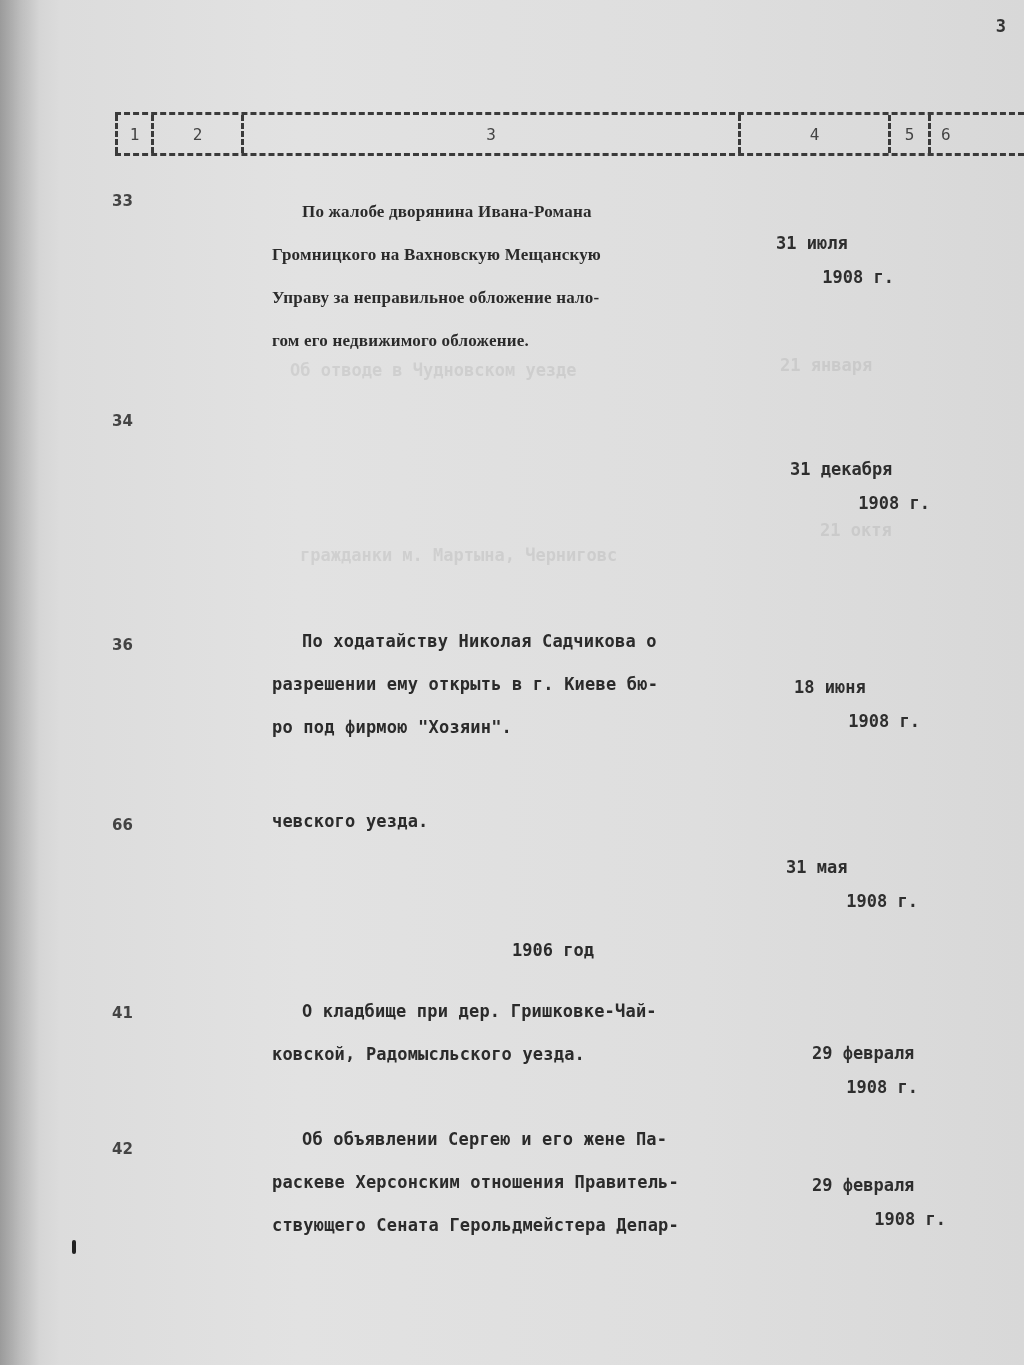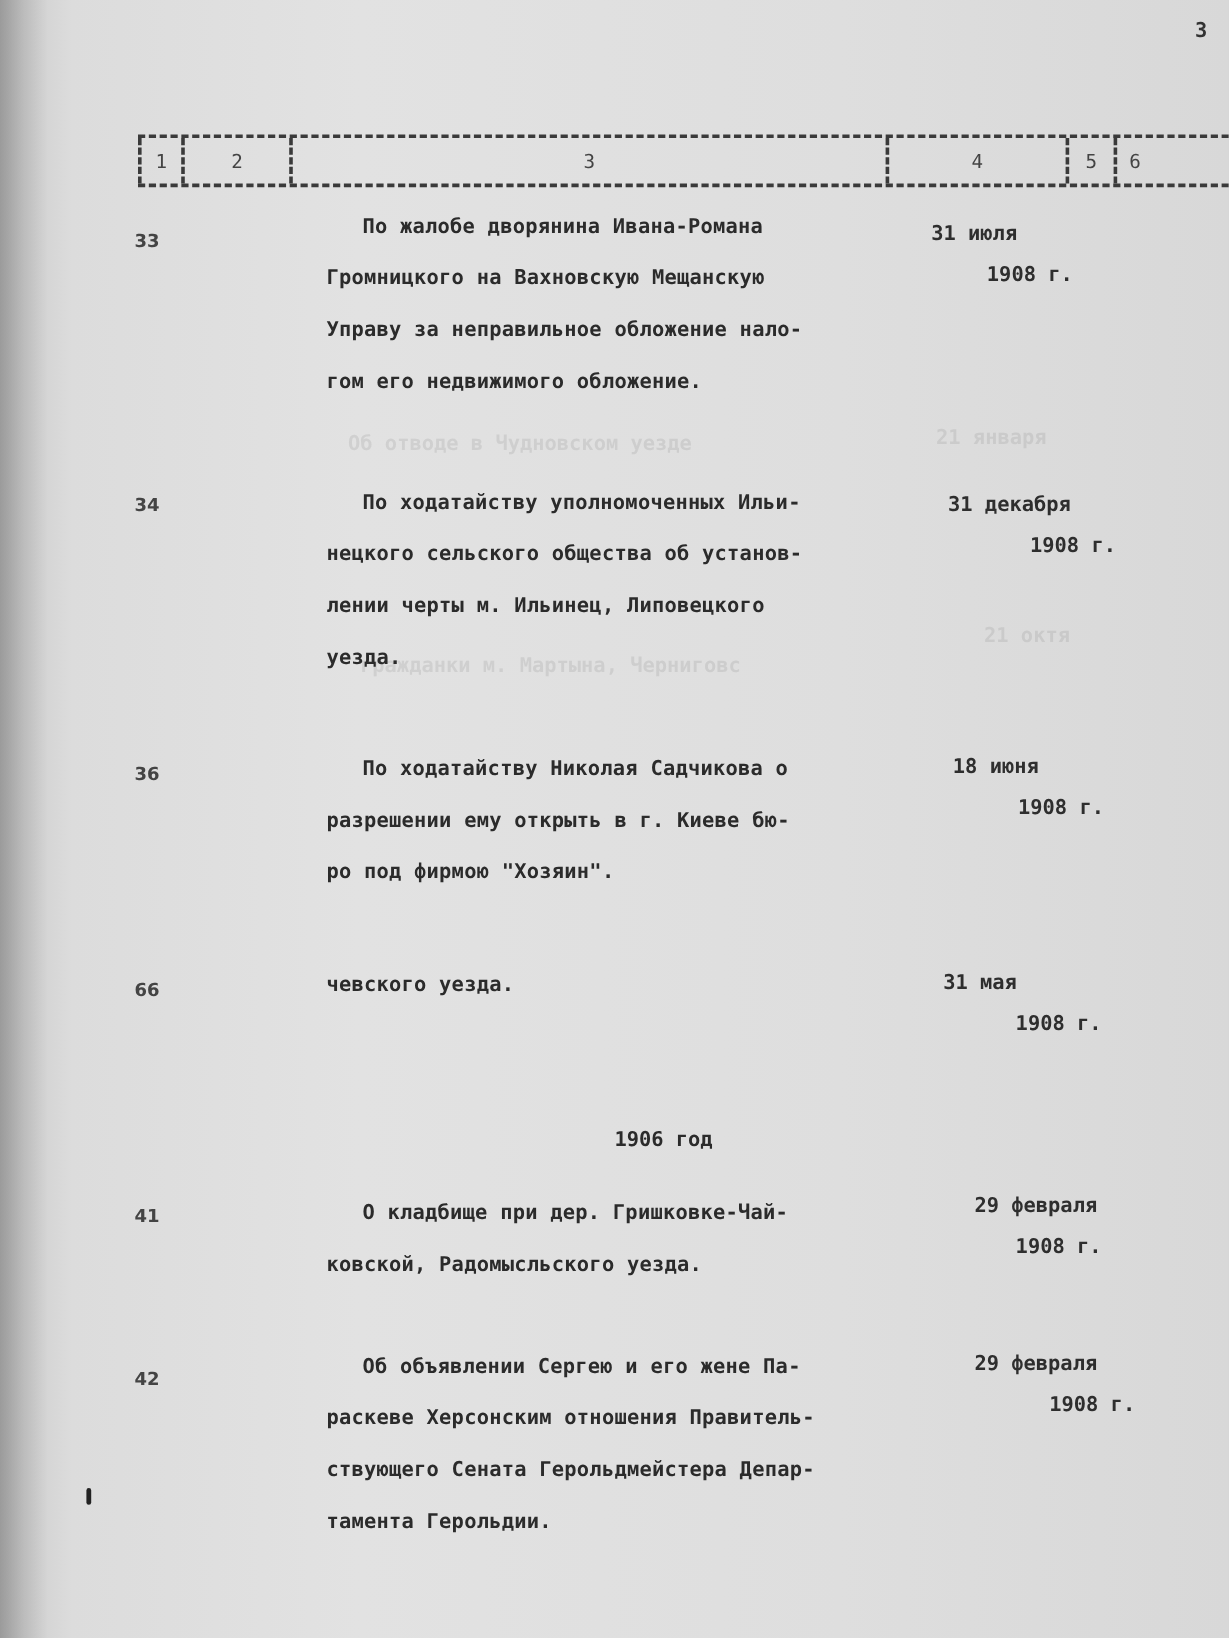--- a/index.html
+++ b/index.html
@@ -81,20 +81,21 @@
     .entry .line.indent {
       padding-left: 30px;
     }
     .date {
       position: absolute;
       font-size: 17px;
       font-weight: bold;
       color: #2e2e2e;
       line-height: 34px;
       text-align: right;
+      margin-top: 48px;
     }
     .date .d-line {
       display: block;
       white-space: nowrap;
     }
     .year-heading {
       position: absolute;
       left: 512px;
       top: 940px;
       font-size: 17px;
@@ -132,38 +133,32 @@
     <div class="header-cell" style="width:40px;">5</div>
     <div class="header-cell" style="width:96px; justify-content:flex-start; padding-left:10px;">6</div>
   </div>
 
   <div class="bleed" style="left:290px; top:360px;">Об отводе в Чудновском уезде</div>
   <div class="bleed" style="left:780px; top:355px;">21 января</div>
   <div class="bleed" style="left:300px; top:545px;">гражданки м. Мартына, Черниговс</div>
   <div class="bleed" style="left:820px; top:520px;">21 октя</div>
 
   <div class="row-num" style="top:192px;text-align:center;">33</div>
-  <div class="entry" style="top:168px;">
+  <div class="entry" style="top:190px;font-family:Liberation Serif, serif;">
     <span class="line indent">По жалобе дворянина Ивана-Романа</span>
     <span class="line">Громницкого на Вахновскую Мещанскую</span>
     <span class="line">Управу за неправильное обложение нало-</span>
     <span class="line">гом его недвижимого обложение.</span>
   </div>
   <div class="date" style="left:772px; top:178px; width:122px;">
     <span class="d-line" style="text-align:left; padding-left:4px;">31 июля</span>
     <span class="d-line">1908 г.</span>
   </div>
 
   <div class="row-num" style="top:412px;">34</div>
-  <div class="entry" style="top:398px;">
-    <span class="line indent">По ходатайству уполномоченных Ильи-</span>
-    <span class="line">нецкого сельского общества об установ-</span>
-    <span class="line">лении черты м. Ильинец, Липовецкого</span>
-    <span class="line">уезда.</span>
-  </div>
   <div class="date" style="left:790px; top:404px; width:140px;">
     <span class="d-line" style="text-align:left;">31 декабря</span>
     <span class="d-line">1908 г.</span>
   </div>
 
   <div class="row-num" style="top:636px;">36</div>
   <div class="entry" style="top:620px;">
     <span class="line indent">По ходатайству Николая Садчикова о</span>
     <span class="line">разрешении ему открыть в г. Киеве бю-</span>
     <span class="line">ро под фирмою "Хозяин".</span>
@@ -192,21 +187,20 @@
   <div class="date" style="left:812px; top:988px; width:136px;">
     <span class="d-line" style="text-align:left;">29 февраля</span>
     <span class="d-line" style="padding-right:30px;">1908 г.</span>
   </div>
 
   <div class="row-num" style="top:1140px;">42</div>
   <div class="entry" style="top:1118px;">
     <span class="line indent">Об объявлении Сергею и его жене Па-</span>
     <span class="line">раскеве Херсонским отношения Правитель-</span>
     <span class="line">ствующего Сената Герольдмейстера Депар-</span>
-    <span class="line">тамента Герольдии.</span>
   </div>
   <div class="date" style="left:812px; top:1120px; width:136px;">
     <span class="d-line" style="text-align:left;">29 февраля</span>
     <span class="d-line" style="padding-right:2px;">1908 г.</span>
   </div>
 
   <div class="scratch"></div>
 </div>
 
 </body></html>

